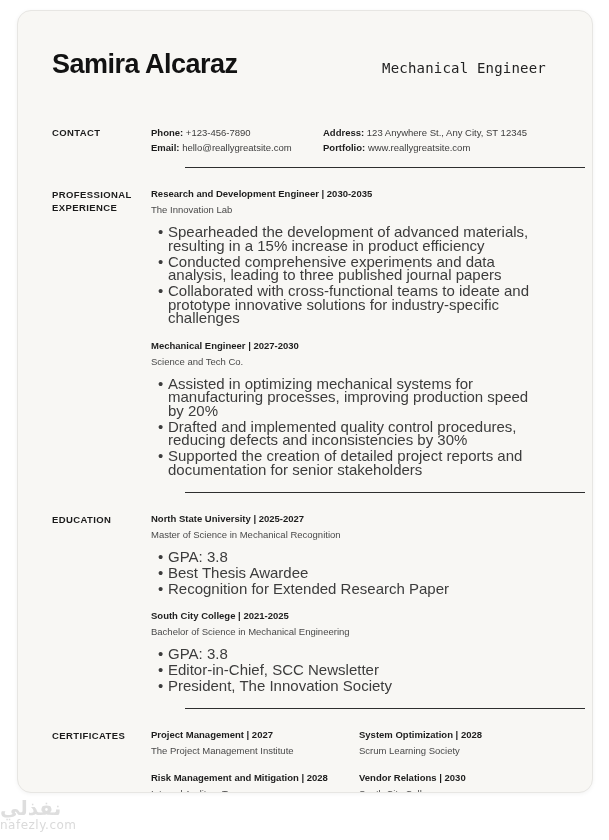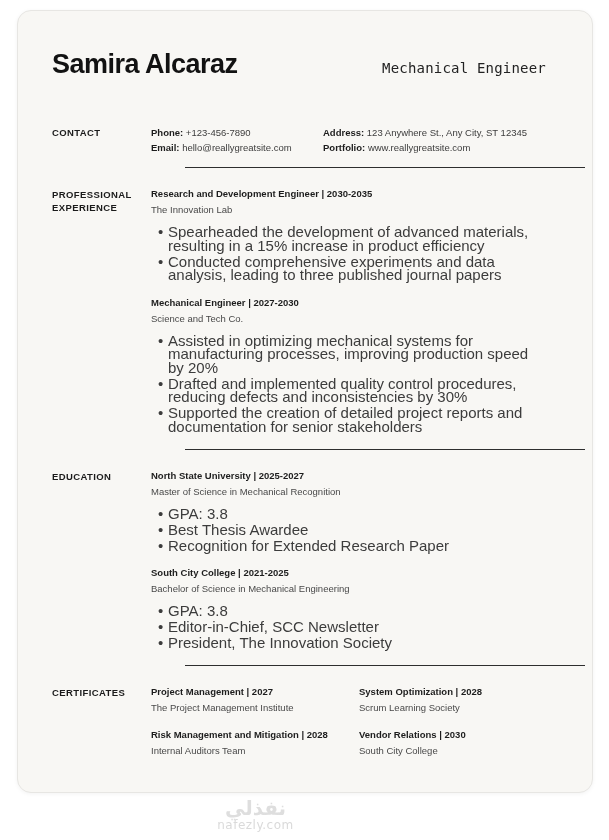--- a/index.html
+++ b/index.html
@@ -102,23 +102,22 @@
     row-gap: 14px;
   }
   .cert-title { font-size: 9.5px; font-weight: bold; color: #1d1d1d; line-height: 13px; }
   .cert-org   { font-size: 9.5px; color: #494949; line-height: 13px; margin-top: 3px; }
 
   
   .watermark {
     position: absolute;
     left: 0; top: 797px;
     width: 487px;
-    text-align: center;
+    text-align: left;
     pointer-events: none;
-    margin-left: 12px;
   }
   .watermark-logo {
     font-family: "DejaVu Sans", sans-serif;
     font-size: 20px;
     font-weight: bold;
     color: #dedede;
     line-height: 22px;
   }
   .watermark-site {
     font-family: "DejaVu Sans", sans-serif;
@@ -172,20 +171,21 @@
     <div class="section">
       <div class="label-col">PROFESSIONAL EXPERIENCE</div>
       <div class="content-col">
 
         <div class="entry">
           <div class="entry-title">Research and Development Engineer | 2030-2035</div>
           <div class="entry-sub">The Innovation Lab</div>
           <ul class="bullets">
             <li>Spearheaded the development of advanced materials, resulting in a 15% increase in product efficiency</li>
             <li>Conducted comprehensive experiments and data analysis, leading to three published journal papers</li>
+            <li>Collaborated with cross-functional teams to ideate and prototype innovative solutions for industry-specific challenges</li>
           </ul>
         </div>
 
         <div class="entry">
           <div class="entry-title">Mechanical Engineer | 2027-2030</div>
           <div class="entry-sub">Science and Tech Co.</div>
           <ul class="bullets">
             <li>Assisted in optimizing mechanical systems for manufacturing processes, improving production speed by 20%</li>
             <li>Drafted and implemented quality control procedures, reducing defects and inconsistencies by 30%</li>
             <li>Supported the creation of detailed project reports and documentation for senior stakeholders</li>

